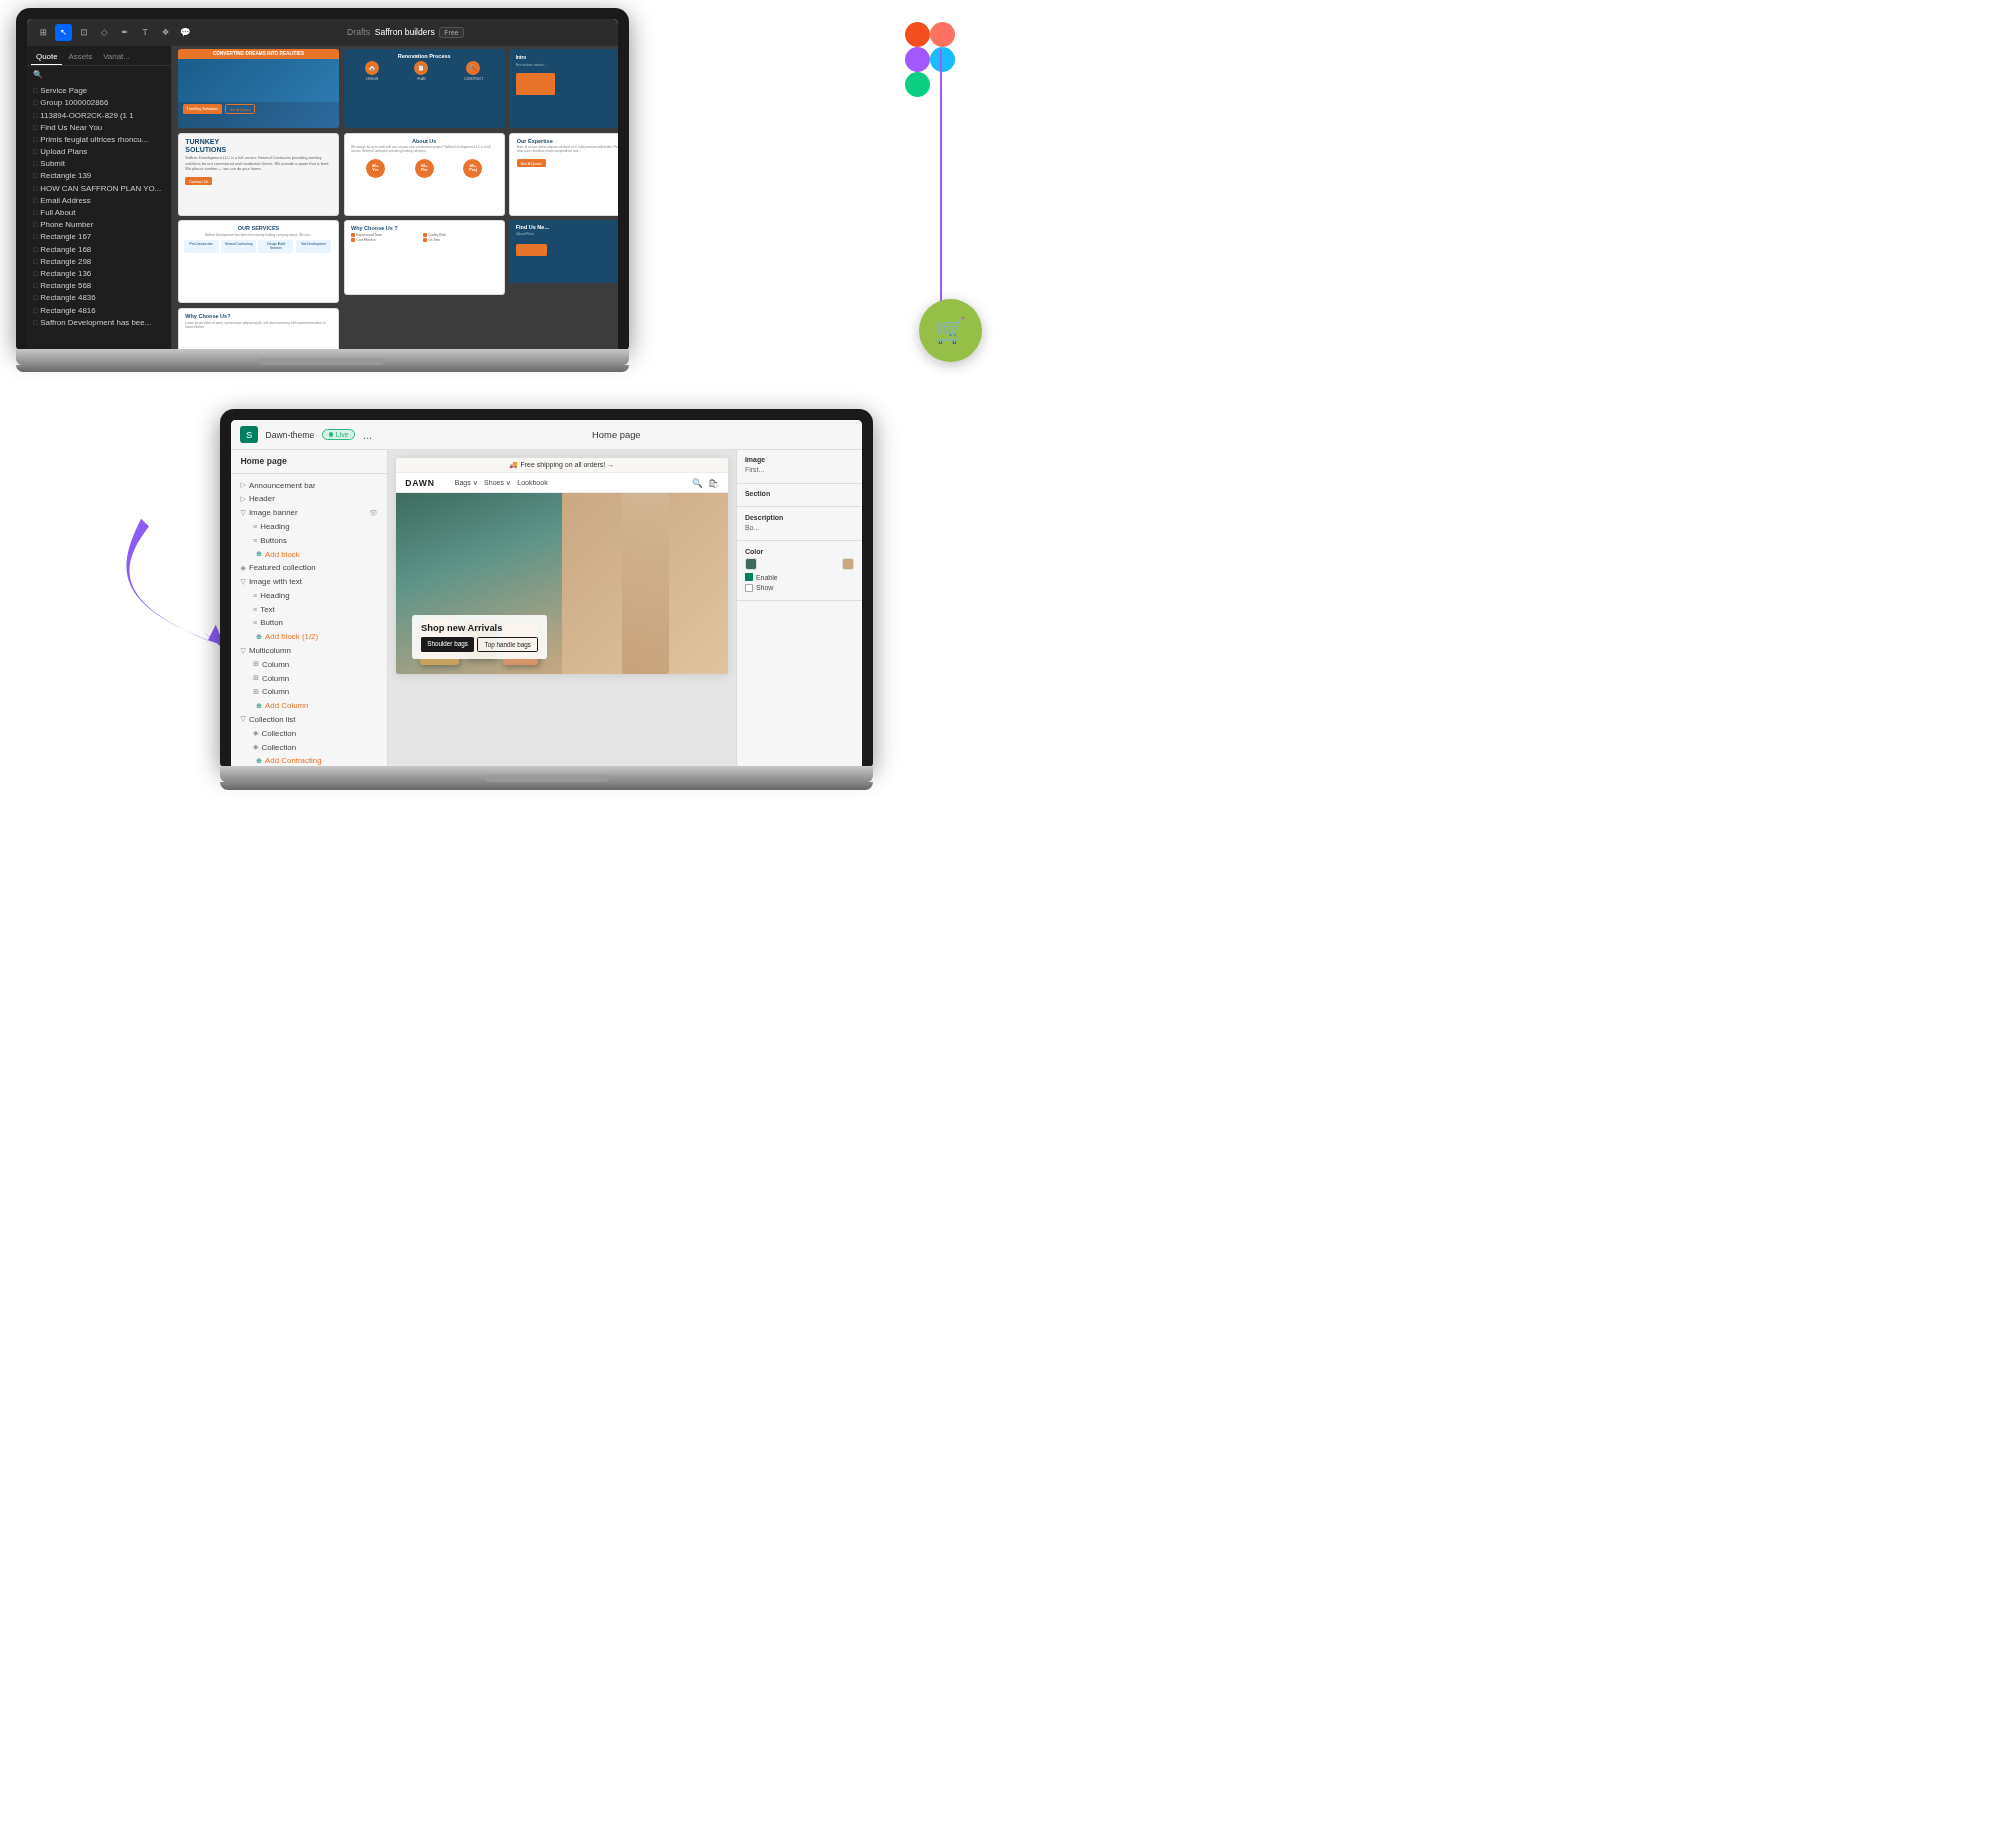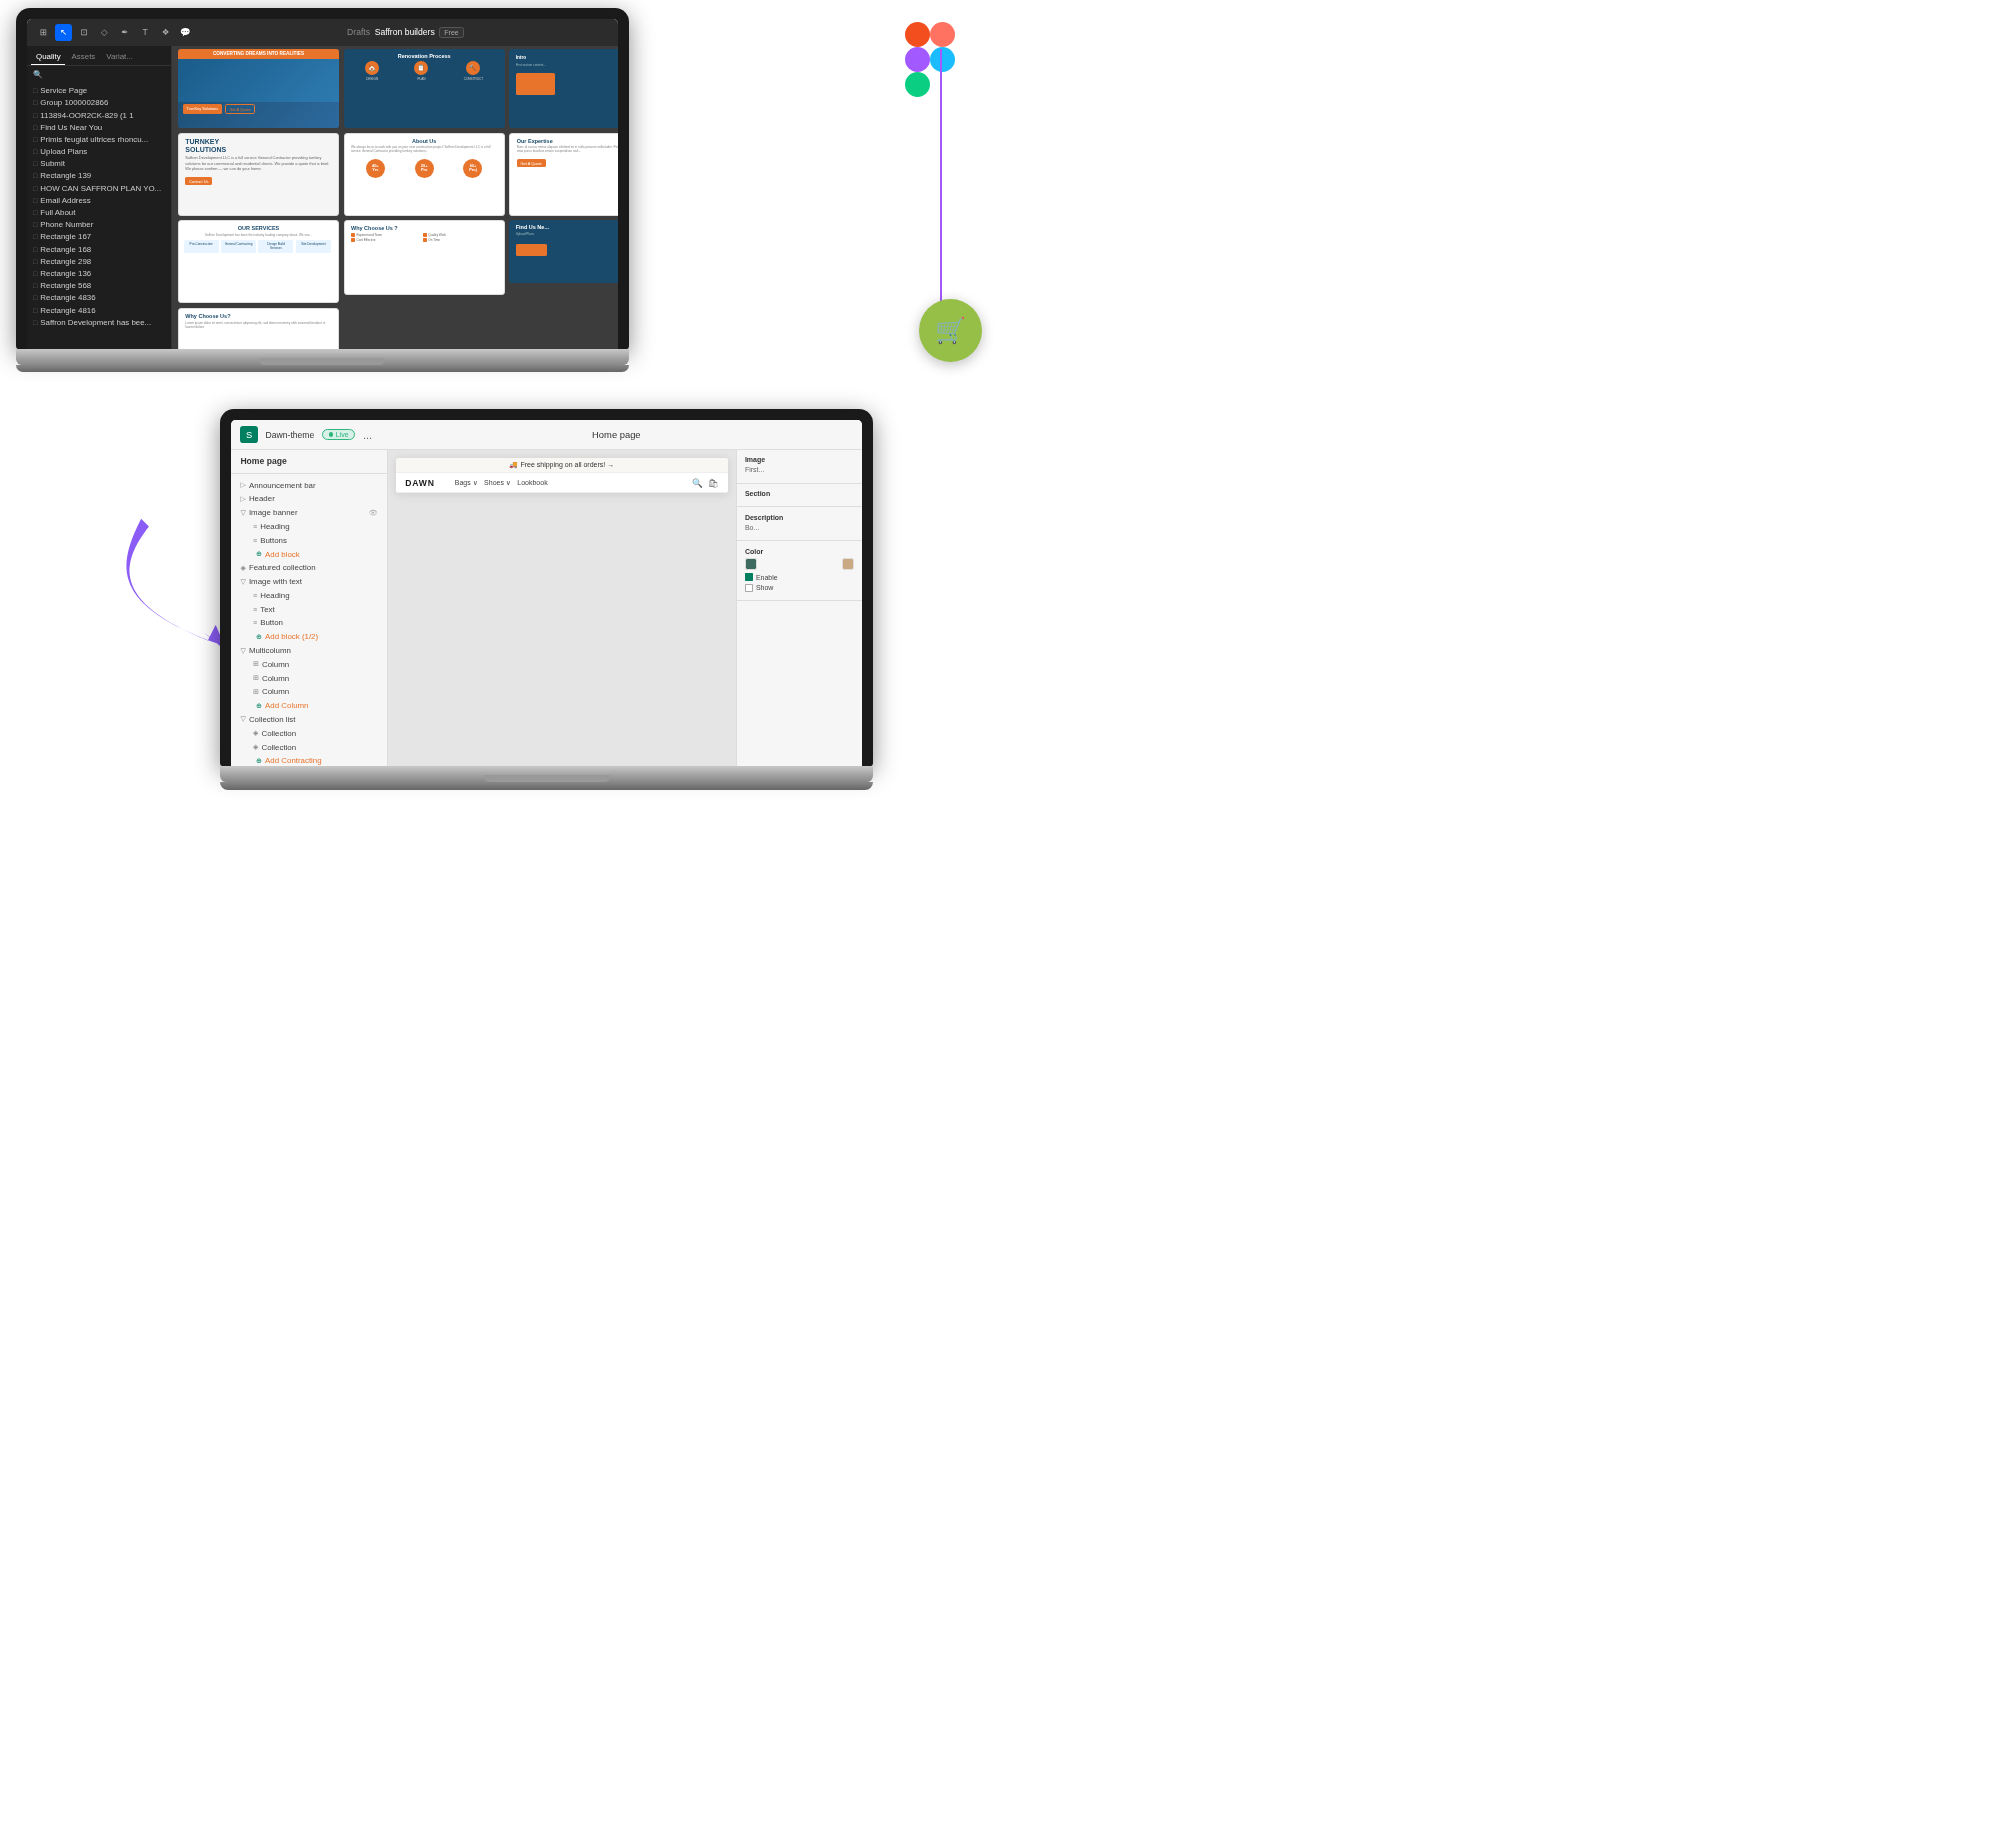--- a/index.html
+++ b/index.html
@@ -712,21 +712,21 @@
           <span class="draft-label">Drafts</span>
           <span class="file-name">Saffron builders</span>
           <span class="free-badge">Free</span>
         </div>
       </div>
 
       <div class="figma-main">
 
         <div class="figma-sidebar">
           <div class="sidebar-tabs">
-            <div class="sidebar-tab active">Quality</div>
+            <div class="sidebar-tab active">Quote</div>
             <div class="sidebar-tab">Assets</div>
             <div class="sidebar-tab">Variat...</div>
           </div>
           <div class="search-row">
             <span class="search-icon">🔍</span>
           </div>
           <div class="layer-list">
             <div class="layer-item">
               <span class="layer-icon">□</span>
               <span>Service Page</span>
@@ -1056,20 +1056,52 @@
               <div class="nav-links">
                 <span>Bags ∨</span>
                 <span>Shoes ∨</span>
                 <span>Lookbook</span>
               </div>
               <div class="nav-icons">
                 <span>🔍</span>
                 <span>🛍</span>
               </div>
             </div>
+            <div class="sp-hero">
+              <div class="sp-hero-left" style="background: linear-gradient(135deg, #4a7c6e, #6aa192); position:relative; overflow:hidden;">
+
+                <div style="position:absolute; bottom:0; left:0; right:0; top:0; 
+                     background: linear-gradient(160deg, #3d6b60 0%, #5e9488 40%, #c9a882 100%);
+                     display:flex; align-items:flex-end; justify-content:center; padding:6.3px;">
+
+                  <div style="width:39px; height:47px; background:#c8a060; border-radius:6.3px 6.3px 3.1px 3.1px; margin:3.1px;
+                       position:relative; box-shadow:1.6px 1.6px 6.3px rgba(0,0,0,0.3);"></div>
+                  <div style="width:31px; height:39px; background:#8b6914; border-radius:4.7px 4.7px 3.1px 3.1px; margin:3.1px;
+                       position:relative; box-shadow:1.6px 1.6px 6.3px rgba(0,0,0,0.3); margin-bottom:9.4px;"></div>
+                  <div style="width:35px; height:43px; background:#d4956a; border-radius:6.3px 6.3px 3.1px 3.1px; margin:3.1px;
+                       position:relative; box-shadow:1.6px 1.6px 6.3px rgba(0,0,0,0.3);"></div>
+                </div>
+              </div>
+              <div class="sp-hero-right" style="background: #c9a882; position:relative; overflow:hidden;">
+                <div style="position:absolute; top:0; left:0; right:0; bottom:0;
+                     background: linear-gradient(135deg, #c9a882, #e0c4a0);
+                     display:flex; align-items:center; justify-content:center;">
+
+                  <div style="width:47px; height:100%; background: linear-gradient(#d4b896, #c09870); 
+                       border-radius:3.1px; opacity:0.7;"></div>
+                </div>
+              </div>
+              <div class="sp-hero-overlay">
+                <div class="hero-heading">Shop new Arrivals</div>
+                <div class="hero-btns">
+                  <div class="sp-btn-dark">Shoulder bags</div>
+                  <div class="sp-btn-outline">Top handle bags</div>
+                </div>
+              </div>
+            </div>
           </div>
         </div>
 
         <div class="shopify-right">
           <div class="panel-section">
             <div class="section-title">Image</div>
             <div class="section-row">
               <span class="section-label">First...</span>
             </div>
           </div>

